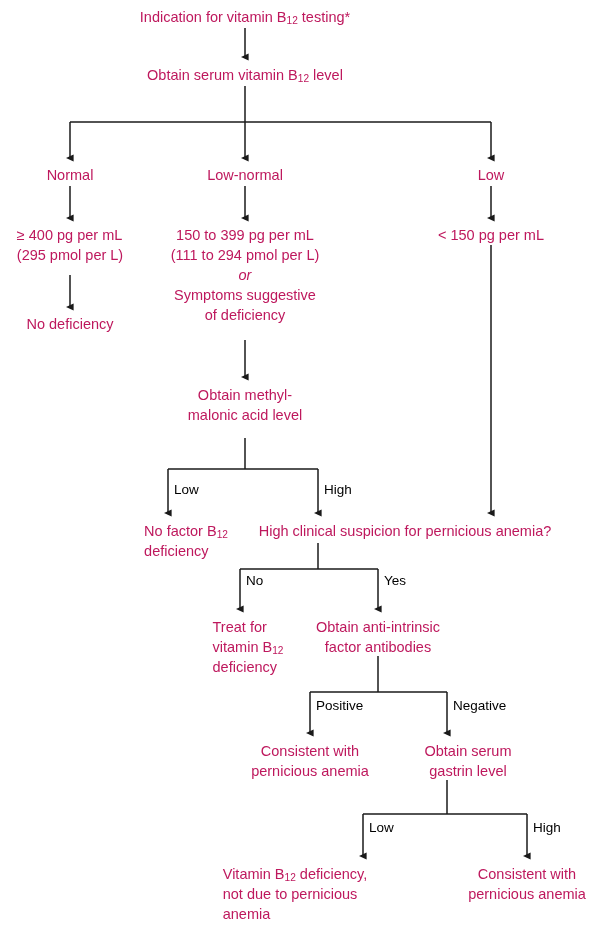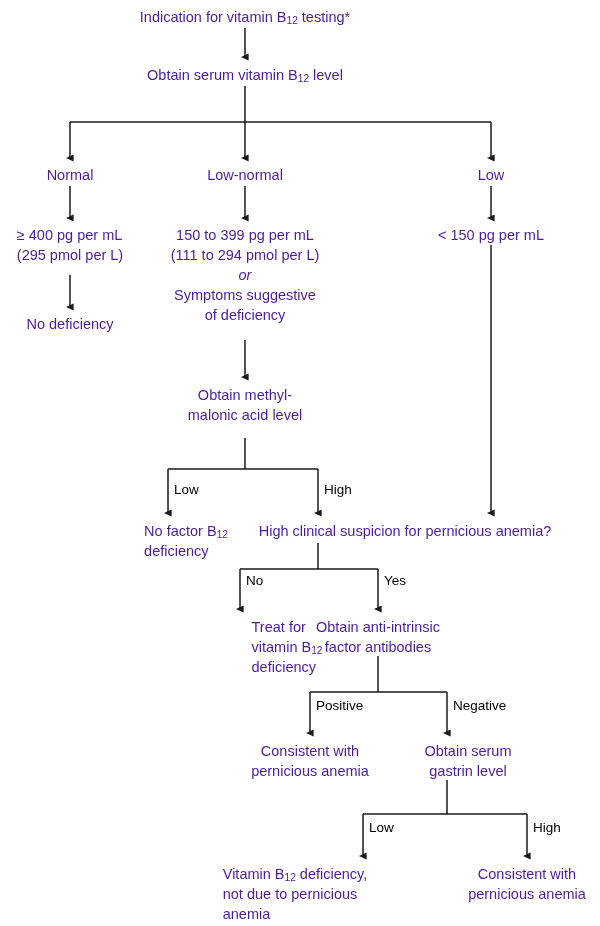--- a/index.html
+++ b/index.html
@@ -23,21 +23,21 @@
     position: absolute;
     left: 0;
     top: 0;
     width: 600px;
     height: 926px;
   }
   .node {
     position: absolute;
     font-size: 14.5px;
     line-height: 20px;
-    color: #4c1d95;
+    color: #be185d;
     white-space: pre;
     text-align: center;
     transform: translateX(-50%);
   }
   .node.align-left {
     text-align: left;
   }
   .edge-label {
     position: absolute;
     font-size: 13.5px;
@@ -129,21 +129,21 @@
   <div class="node" style="left:491px; top:225px;">&lt; 150 pg per mL</div>
 
   <div class="node" style="left:245px; top:385px;"><span>Obtain methyl-</span>
 <span>malonic acid level</span></div>
 
   <div class="node align-left" style="left:186px; top:521px;"><span>No factor B</span><sub>12</sub>
 <span>deficiency</span></div>
 
   <div class="node" style="left:405px; top:521px;">High clinical suspicion for pernicious anemia?</div>
 
-  <div class="node align-left" style="left:248px; top:617px;margin-left:39px;"><span>Treat for</span>
+  <div class="node align-left" style="left:248px; top:617px;"><span>Treat for</span>
 <span>vitamin B</span><sub>12</sub>
 <span>deficiency</span></div>
 
   <div class="node" style="left:378px; top:617px;"><span>Obtain anti-intrinsic</span>
 <span>factor antibodies</span></div>
 
   <div class="node" style="left:310px; top:741px;"><span>Consistent with</span>
 <span>pernicious anemia</span></div>
 
   <div class="node" style="left:468px; top:741px;"><span>Obtain serum</span>

